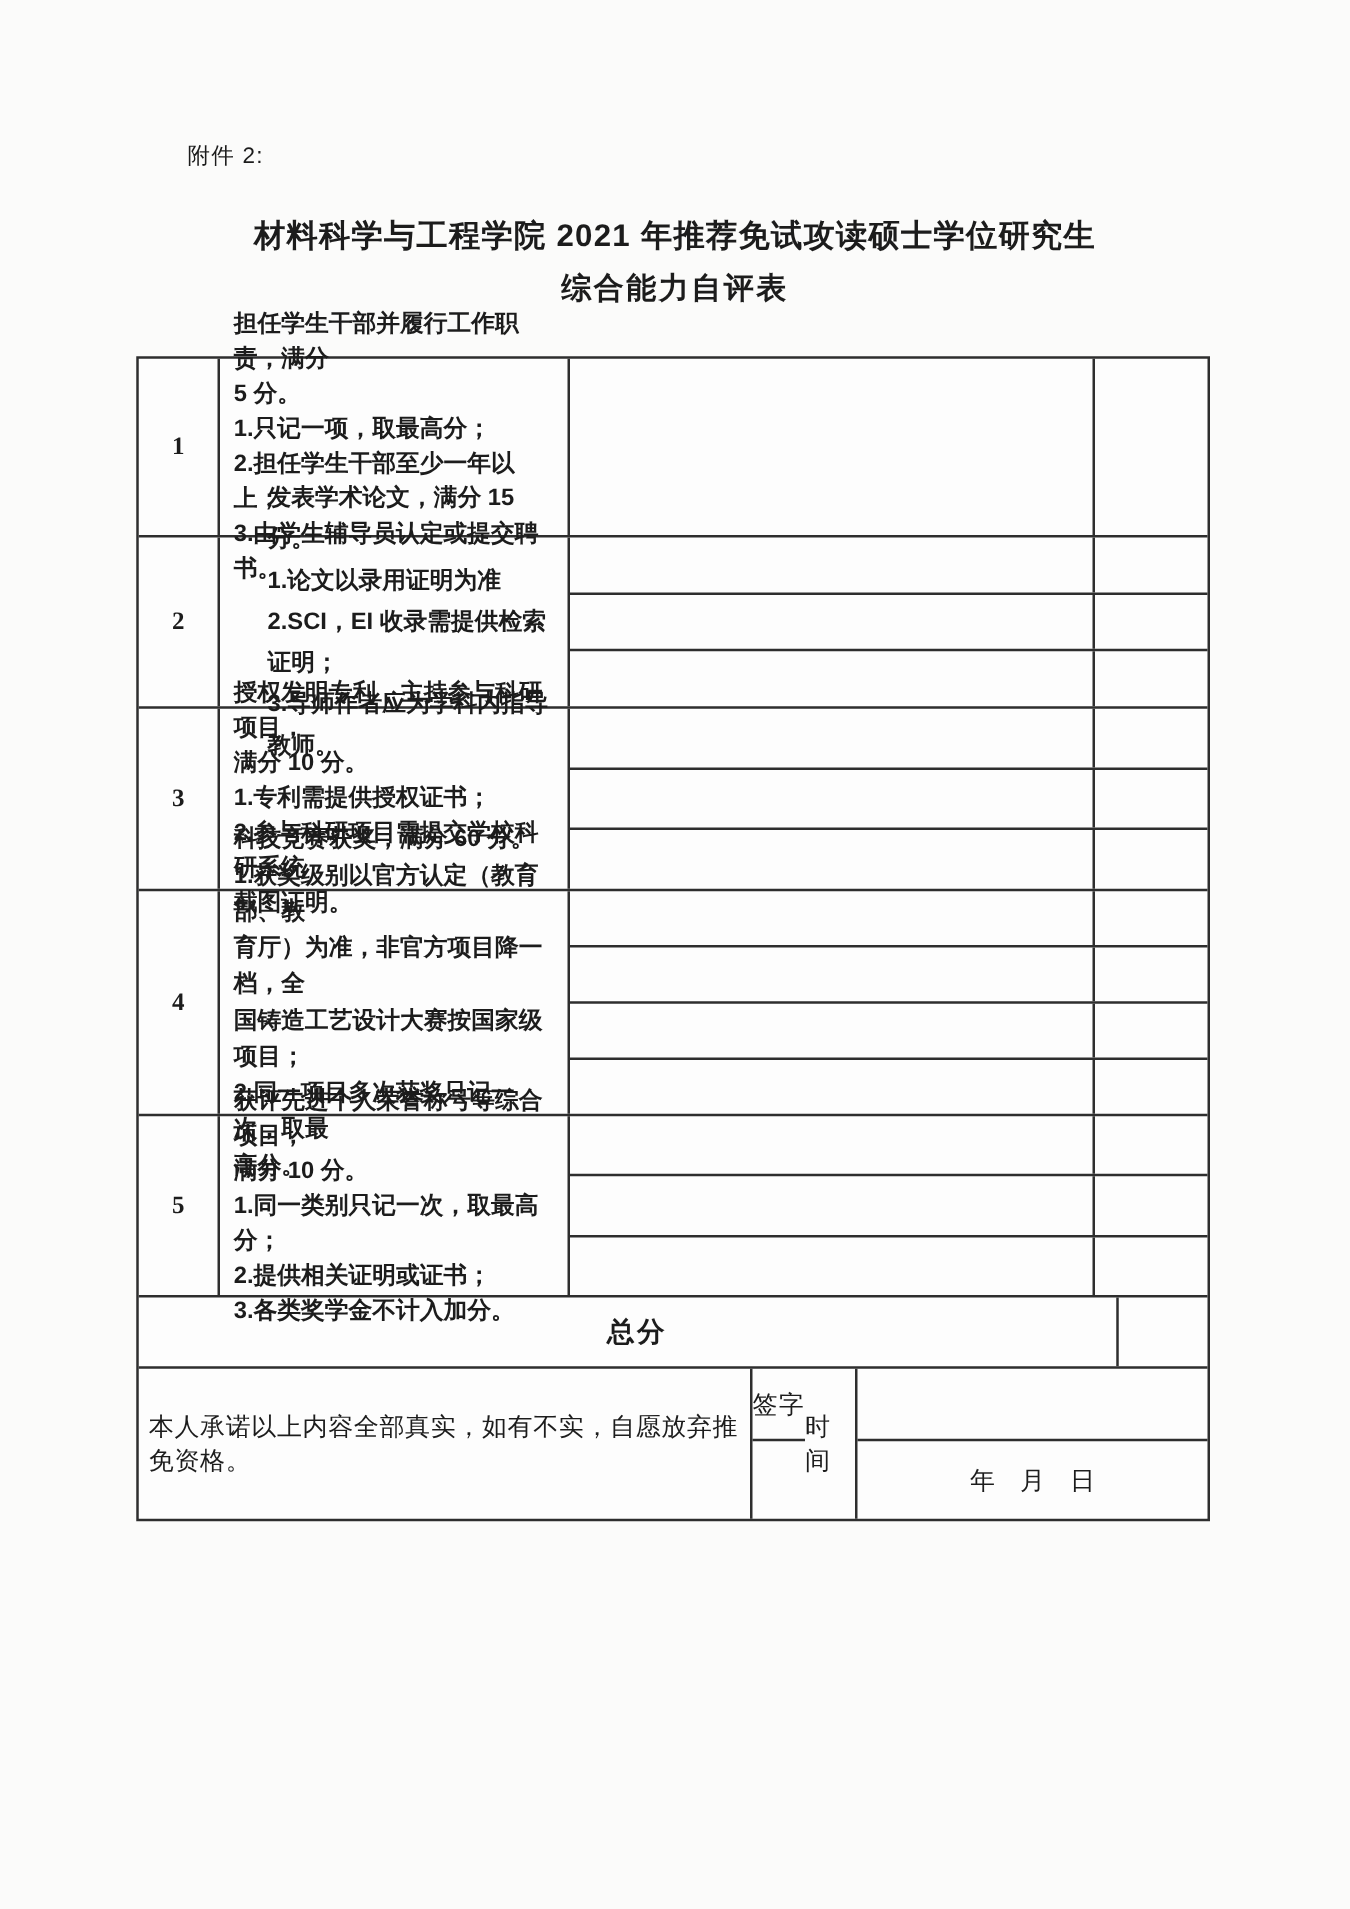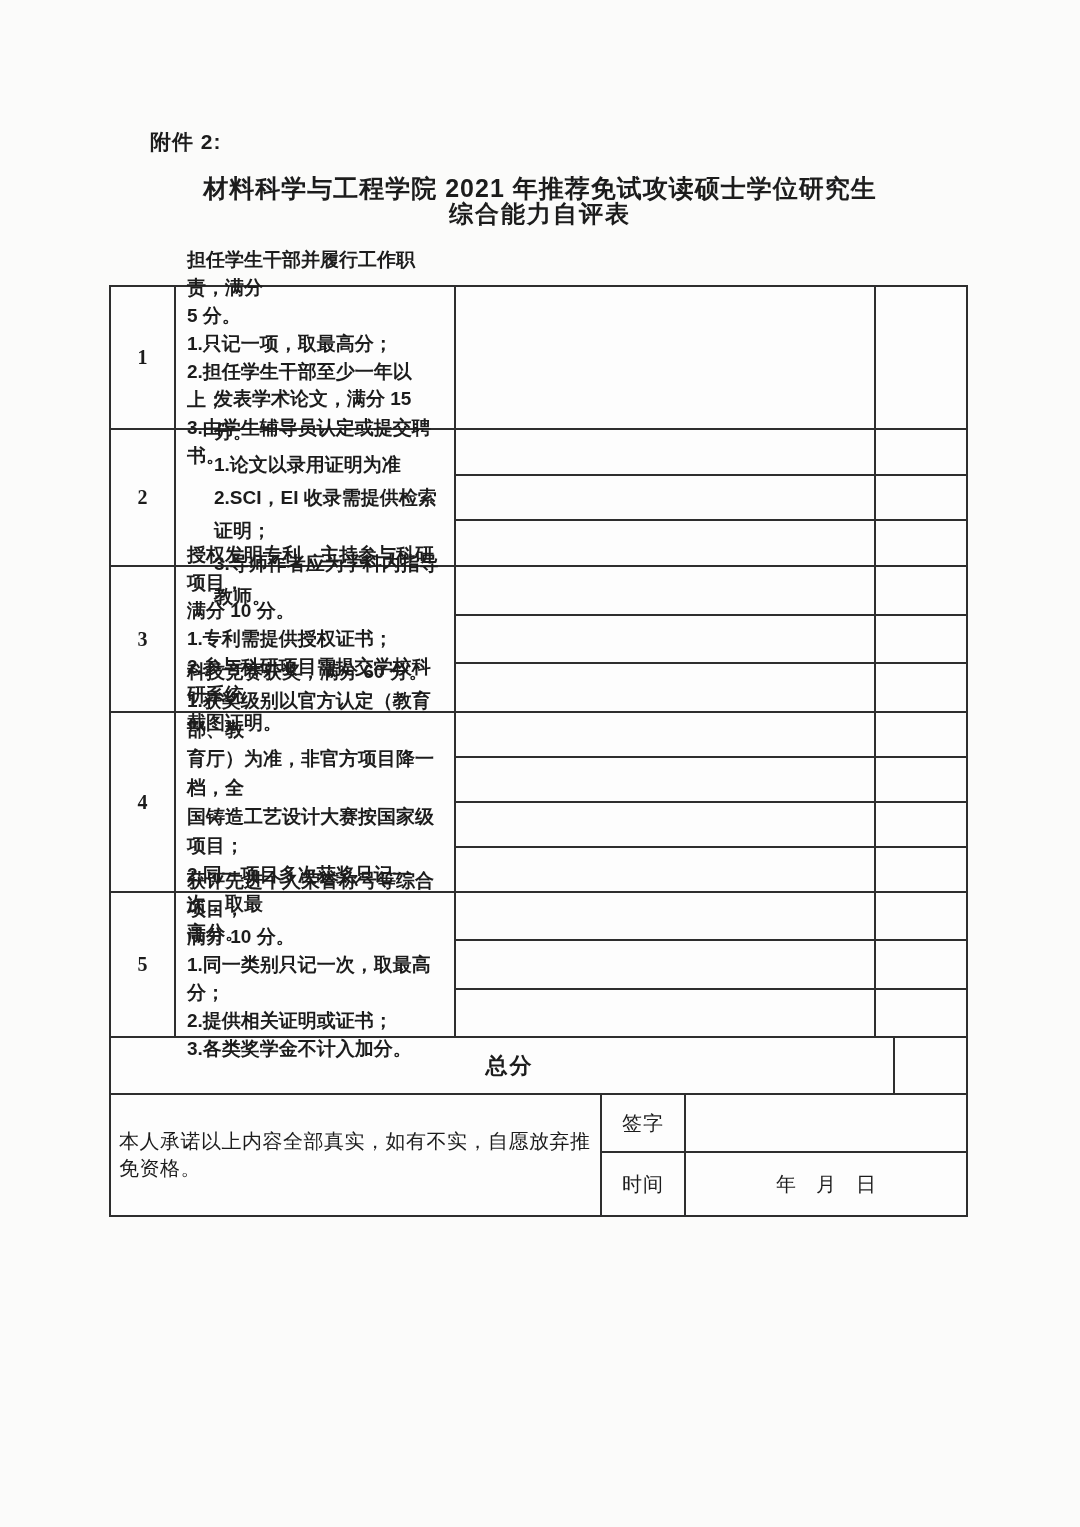--- a/index.html
+++ b/index.html
@@ -5,29 +5,29 @@
   html,body{margin:0;padding:0;}
   body{
     width:1080px;height:1527px;
     background:#fbfbfa;
     font-family:"Liberation Sans", sans-serif;
     color:#1c1c1c;
     position:relative;
     -webkit-font-smoothing:antialiased;
   }
   .attachment{
-    position:absolute;left:150px;top:128px;
-    font-size:21px;font-weight:700;letter-spacing:1px;
+    position:absolute;left:150px;top:112px;
+    font-size:18px;font-weight:400;letter-spacing:1px;
   }
   .title-line1{
     position:absolute;left:0;top:172px;width:1080px;
     text-align:center;font-size:25px;font-weight:700;letter-spacing:1px;
   }
   .title-line2{
-    position:absolute;left:0;top:198px;width:1080px;
+    position:absolute;left:0;top:214px;width:1080px;
     text-align:center;font-size:24px;font-weight:700;letter-spacing:2px;
   }
 
   .form-table{
     position:absolute;left:109px;top:285px;width:859px;
     border:2px solid #2e2e2e;
     box-sizing:border-box;
     background:#fdfdfd;
   }
   .form-table *{box-sizing:border-box;}
@@ -77,21 +77,21 @@
   .total-row{height:57px;}
   .total-row .total-label{width:769px;justify-content:center;font-size:22px;font-weight:700;letter-spacing:2px;margin-left:15px;}
   .total-row .total-value{flex:1;}
 
   
   .pledge-row{height:120px;font-family:"Liberation Serif", serif;}
   .pledge-row .pledge-text{
     width:491px;padding-left:8px;
     font-size:20px;letter-spacing:0.5px;
   }
-  .pledge-labels{width:84px;display:flex;flex-direction:column;border-right:2px solid #2e2e2e;}
+  .pledge-labels{width:84px;display:flex;flex-direction:row;border-right:2px solid #2e2e2e;}
   .pledge-values{flex:1;display:flex;flex-direction:column;}
   .pl-top{height:58px;border-bottom:2px solid #2e2e2e;display:flex;align-items:center;justify-content:center;font-size:20px;}
   .pl-bottom{flex:1;display:flex;align-items:center;justify-content:center;font-size:20px;}
   .pledge-labels .pl-top,.pledge-labels .pl-bottom{letter-spacing:1px;}
 </style>
 </head>
 <body>
 
 <div class="attachment">附件 2:</div>
 <div class="title-line1">材料科学与工程学院 2021 年推荐免试攻读硕士学位研究生</div>

